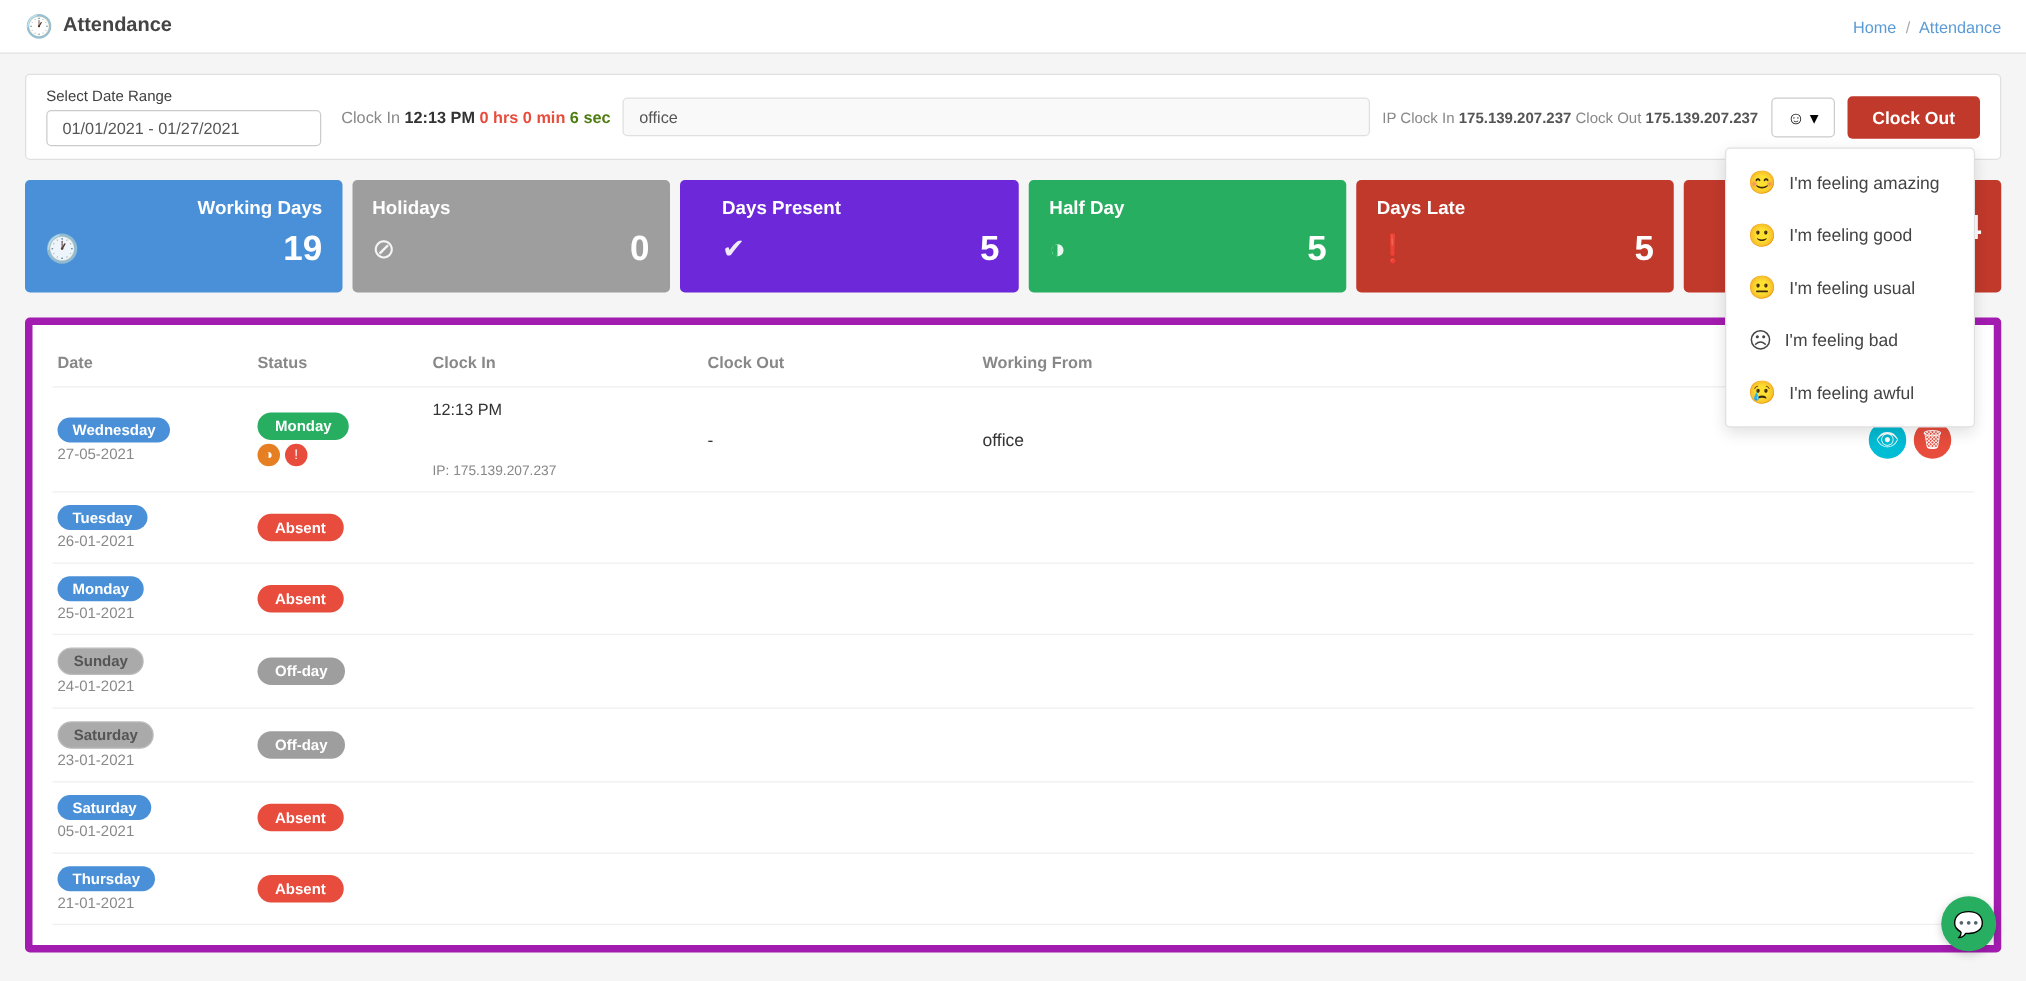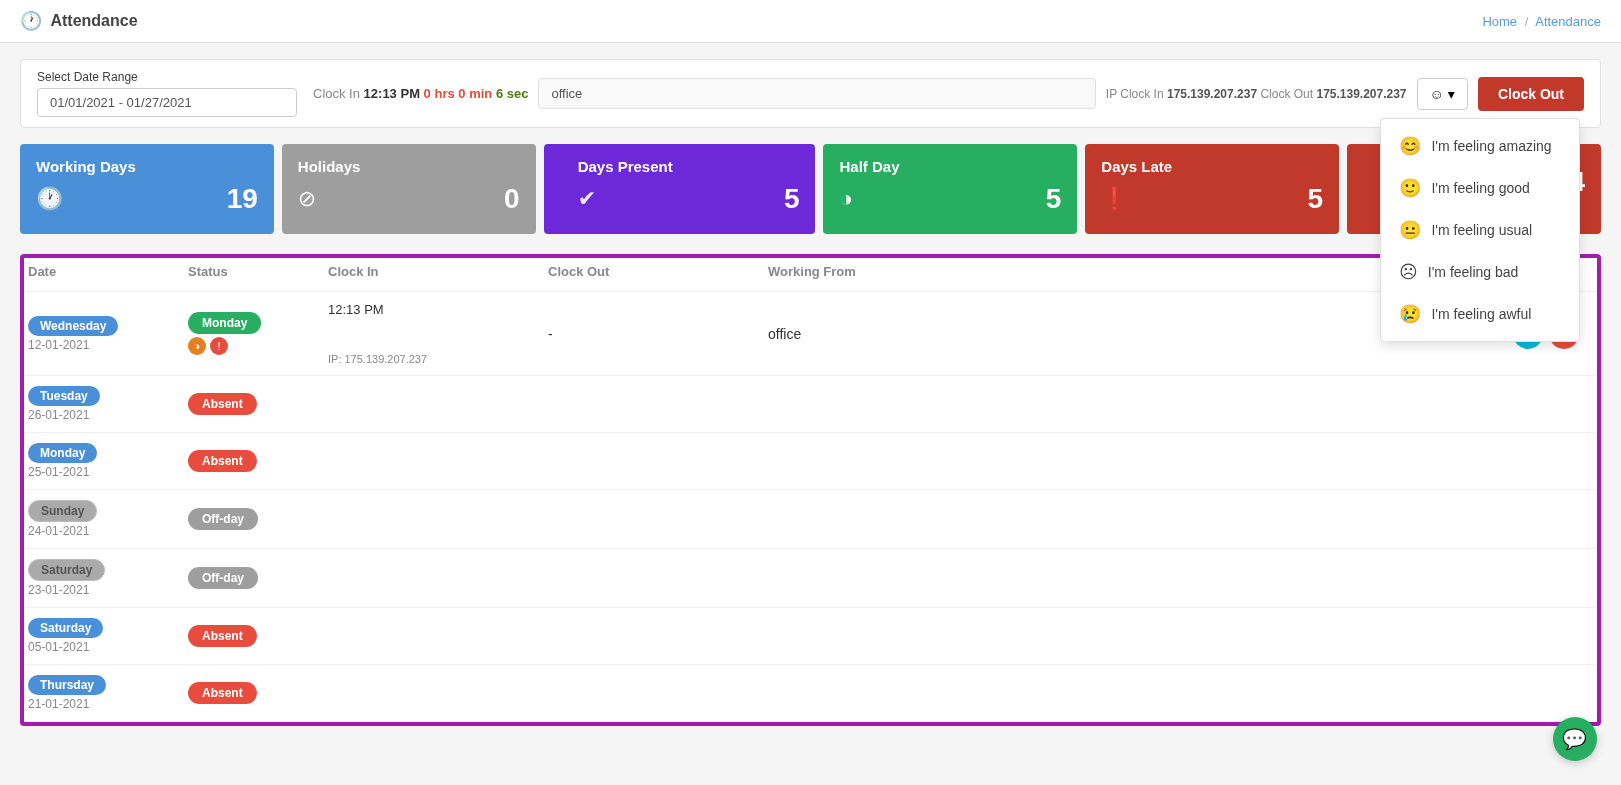--- a/index.html
+++ b/index.html
@@ -45,21 +45,21 @@
       position: relative;
     }
     .date-range-section { flex: 0 0 auto; }
     .date-range-label { font-size: 12px; color: #404040; margin-bottom: 4px; }
     .date-range-input {
       border: 1px solid #ccc;
       border-radius: 4px;
       padding: 6px 12px;
       font-size: 13px;
       color: #555;
-      width: 260px;
+      width: 220px;
       background: #fff;
     }
     .clock-info-section {
       flex: 1;
       display: flex;
       align-items: center;
       gap: 10px;
     }
     .clock-in-time { font-size: 13px; color: #333; }
     .clock-in-time .label { color: #888; }
@@ -133,35 +133,35 @@
     .stat-card {
       flex: 1;
       border-radius: 4px;
       padding: 14px 16px;
       color: #fff;
       display: flex;
       flex-direction: column;
       gap: 8px;
       min-height: 90px;
     }
-    .stat-card.blue { background: #4a90d9; }
+    .stat-card.blue { background: #4a90d9; text-align: right; }
     .stat-card.gray { background: #9e9e9e; }
     .stat-card.green { background: #27ae60; }
     .stat-card.dark-red { background: #c0392b; }
     .stat-card-title { font-size: 15px; font-weight: 600; }
     .stat-card-bottom {
       display: flex;
       align-items: center;
       justify-content: space-between;
     }
     .stat-card-icon { font-size: 22px; opacity: 0.9; }
     .stat-card-value { font-size: 28px; font-weight: 700; }
 
     
-    .table-section { background: #fff; border-radius: 4px; border: 4px solid #a21caf; }
+    .table-section { background: #fff; border-radius: 4px; border: 6px solid #a21caf; padding: 16px; }
     .table-header-row {
       display: grid;
       grid-template-columns: 160px 140px 220px 220px 1fr 80px;
       padding: 6px 4px 12px 4px;
       color: #888;
       font-size: 13px;
       font-weight: 600;
       border-bottom: 1px solid #eee;
     }
     .table-row {
@@ -344,21 +344,21 @@
         <div>Status</div>
         <div>Clock In</div>
         <div>Clock Out</div>
         <div>Working From</div>
         <div></div>
       </div>
     <div id="table-body">
     <div class="table-row">
           <div>
     <span class="day-badge weekday">Wednesday</span>
-    <div class="date-sub">12-01-2021</div>
+    <div class="date-sub">27-05-2021</div>
   </div>
           <div>
     <span class="status-badge present">Monday</span>
     <div class="status-icons">
       <span class="si-orange">◑</span>
       <span class="si-red">!</span>
     </div>
   </div>
           <div>
     <div class="clock-in-val">12:13 PM</div>

